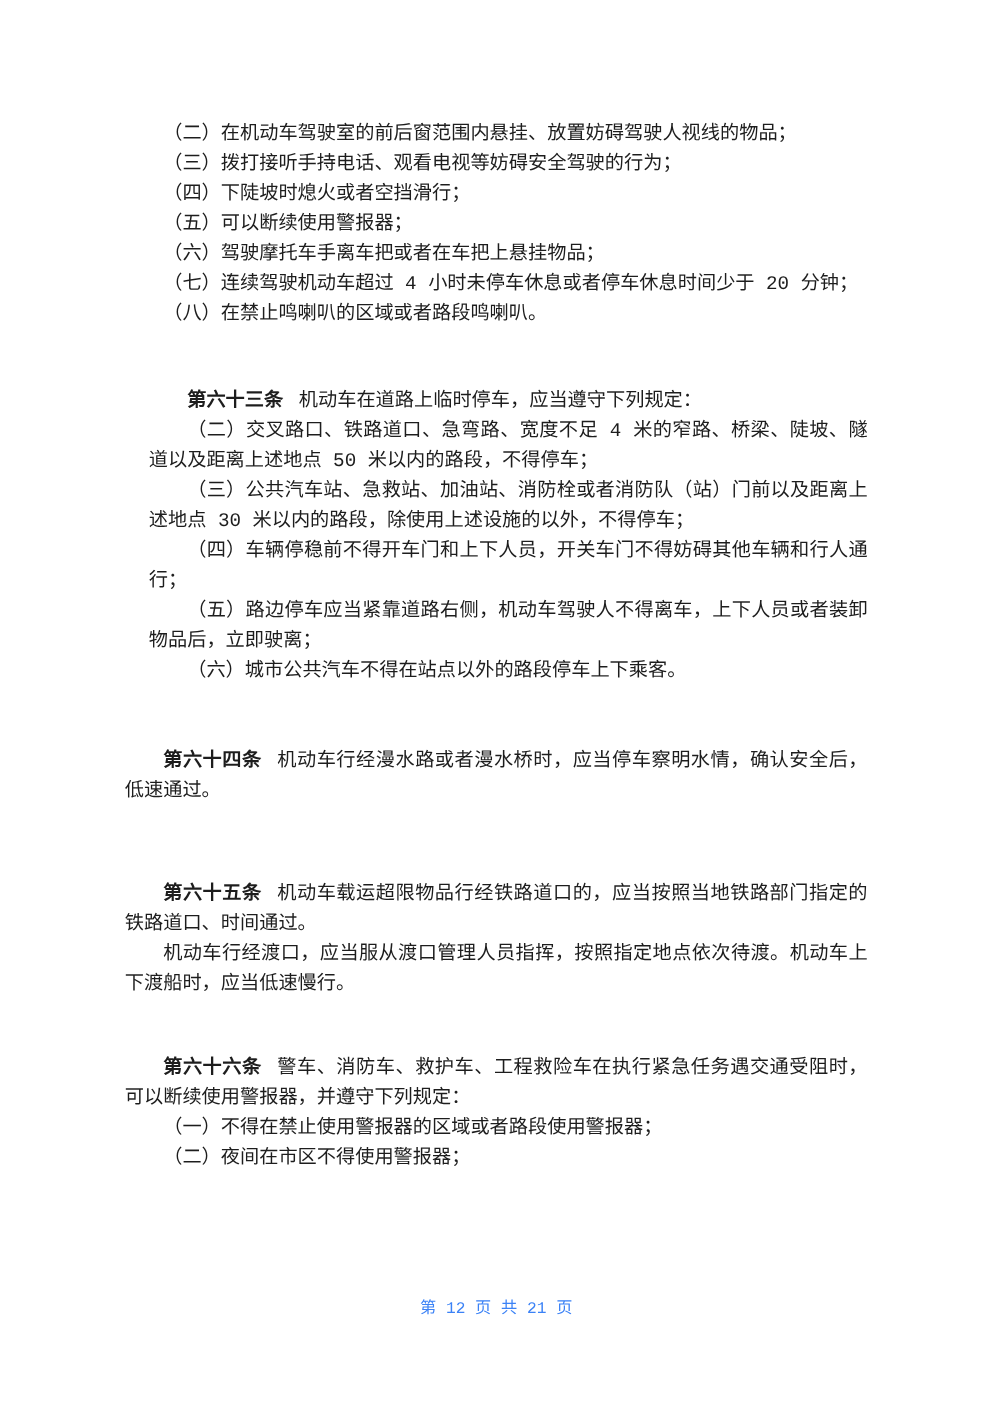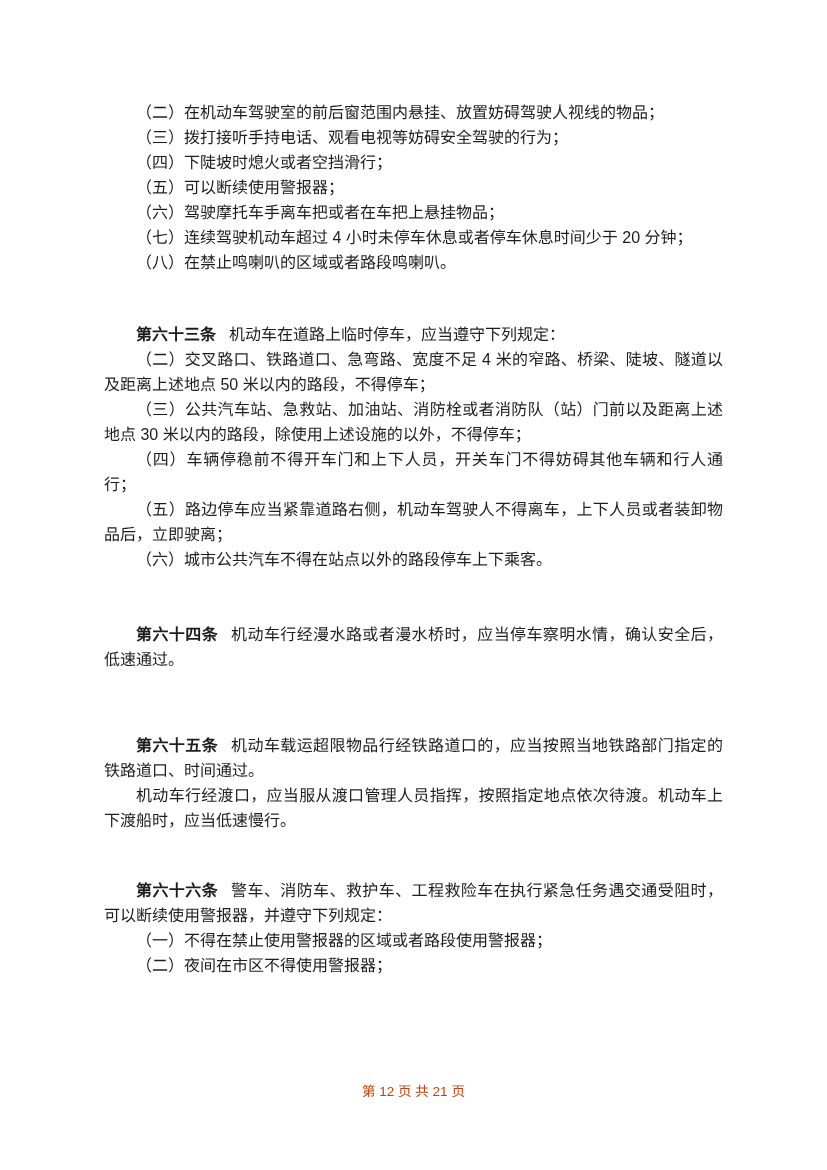--- a/index.html
+++ b/index.html
@@ -6,55 +6,55 @@
     margin: 0;
     padding: 0;
     background: #ffffff;
   }
   .page {
     position: relative;
     width: 827px;
     height: 1170px;
     background: #ffffff;
     overflow: hidden;
-    font-family: Liberation Sans, sans-serif;
+    font-family: Liberation Mono, monospace;
     color: #1d1d1d;
   }
   .content {
     position: absolute;
     left: 104px;
     top: 100px;
     width: 619px;
   }
   .line {
     margin: 0;
     font-size: 16px;
     line-height: 25px;
     text-align: justify;
     text-indent: 32px;
     word-break: break-all;
   }
   .article { margin: 0; }
-  .sec-63 { margin-top: 47px; }
+  .sec-63 { margin-top: 47px; margin-left: 20px; }
   .sec-64 { margin-top: 50px; }
   .sec-65 { margin-top: 61px; }
   .sec-66 { margin-top: 45px; }
   .art-num {
     font-weight: bold;
     margin-right: 13px;
   }
   .footer {
     position: absolute;
     left: 0;
     top: 1083px;
     width: 827px;
     text-align: center;
     font-size: 13.5px;
     line-height: 18px;
-    color: #c2410c;
+    color: #3b82f6;
   }
 </style>
 </head>
 <body>
 
 <div class="page">
   <div class="content">
 
     <p class="line">（二）在机动车驾驶室的前后窗范围内悬挂、放置妨碍驾驶人视线的物品；</p>
     <p class="line">（三）拨打接听手持电话、观看电视等妨碍安全驾驶的行为；</p>

